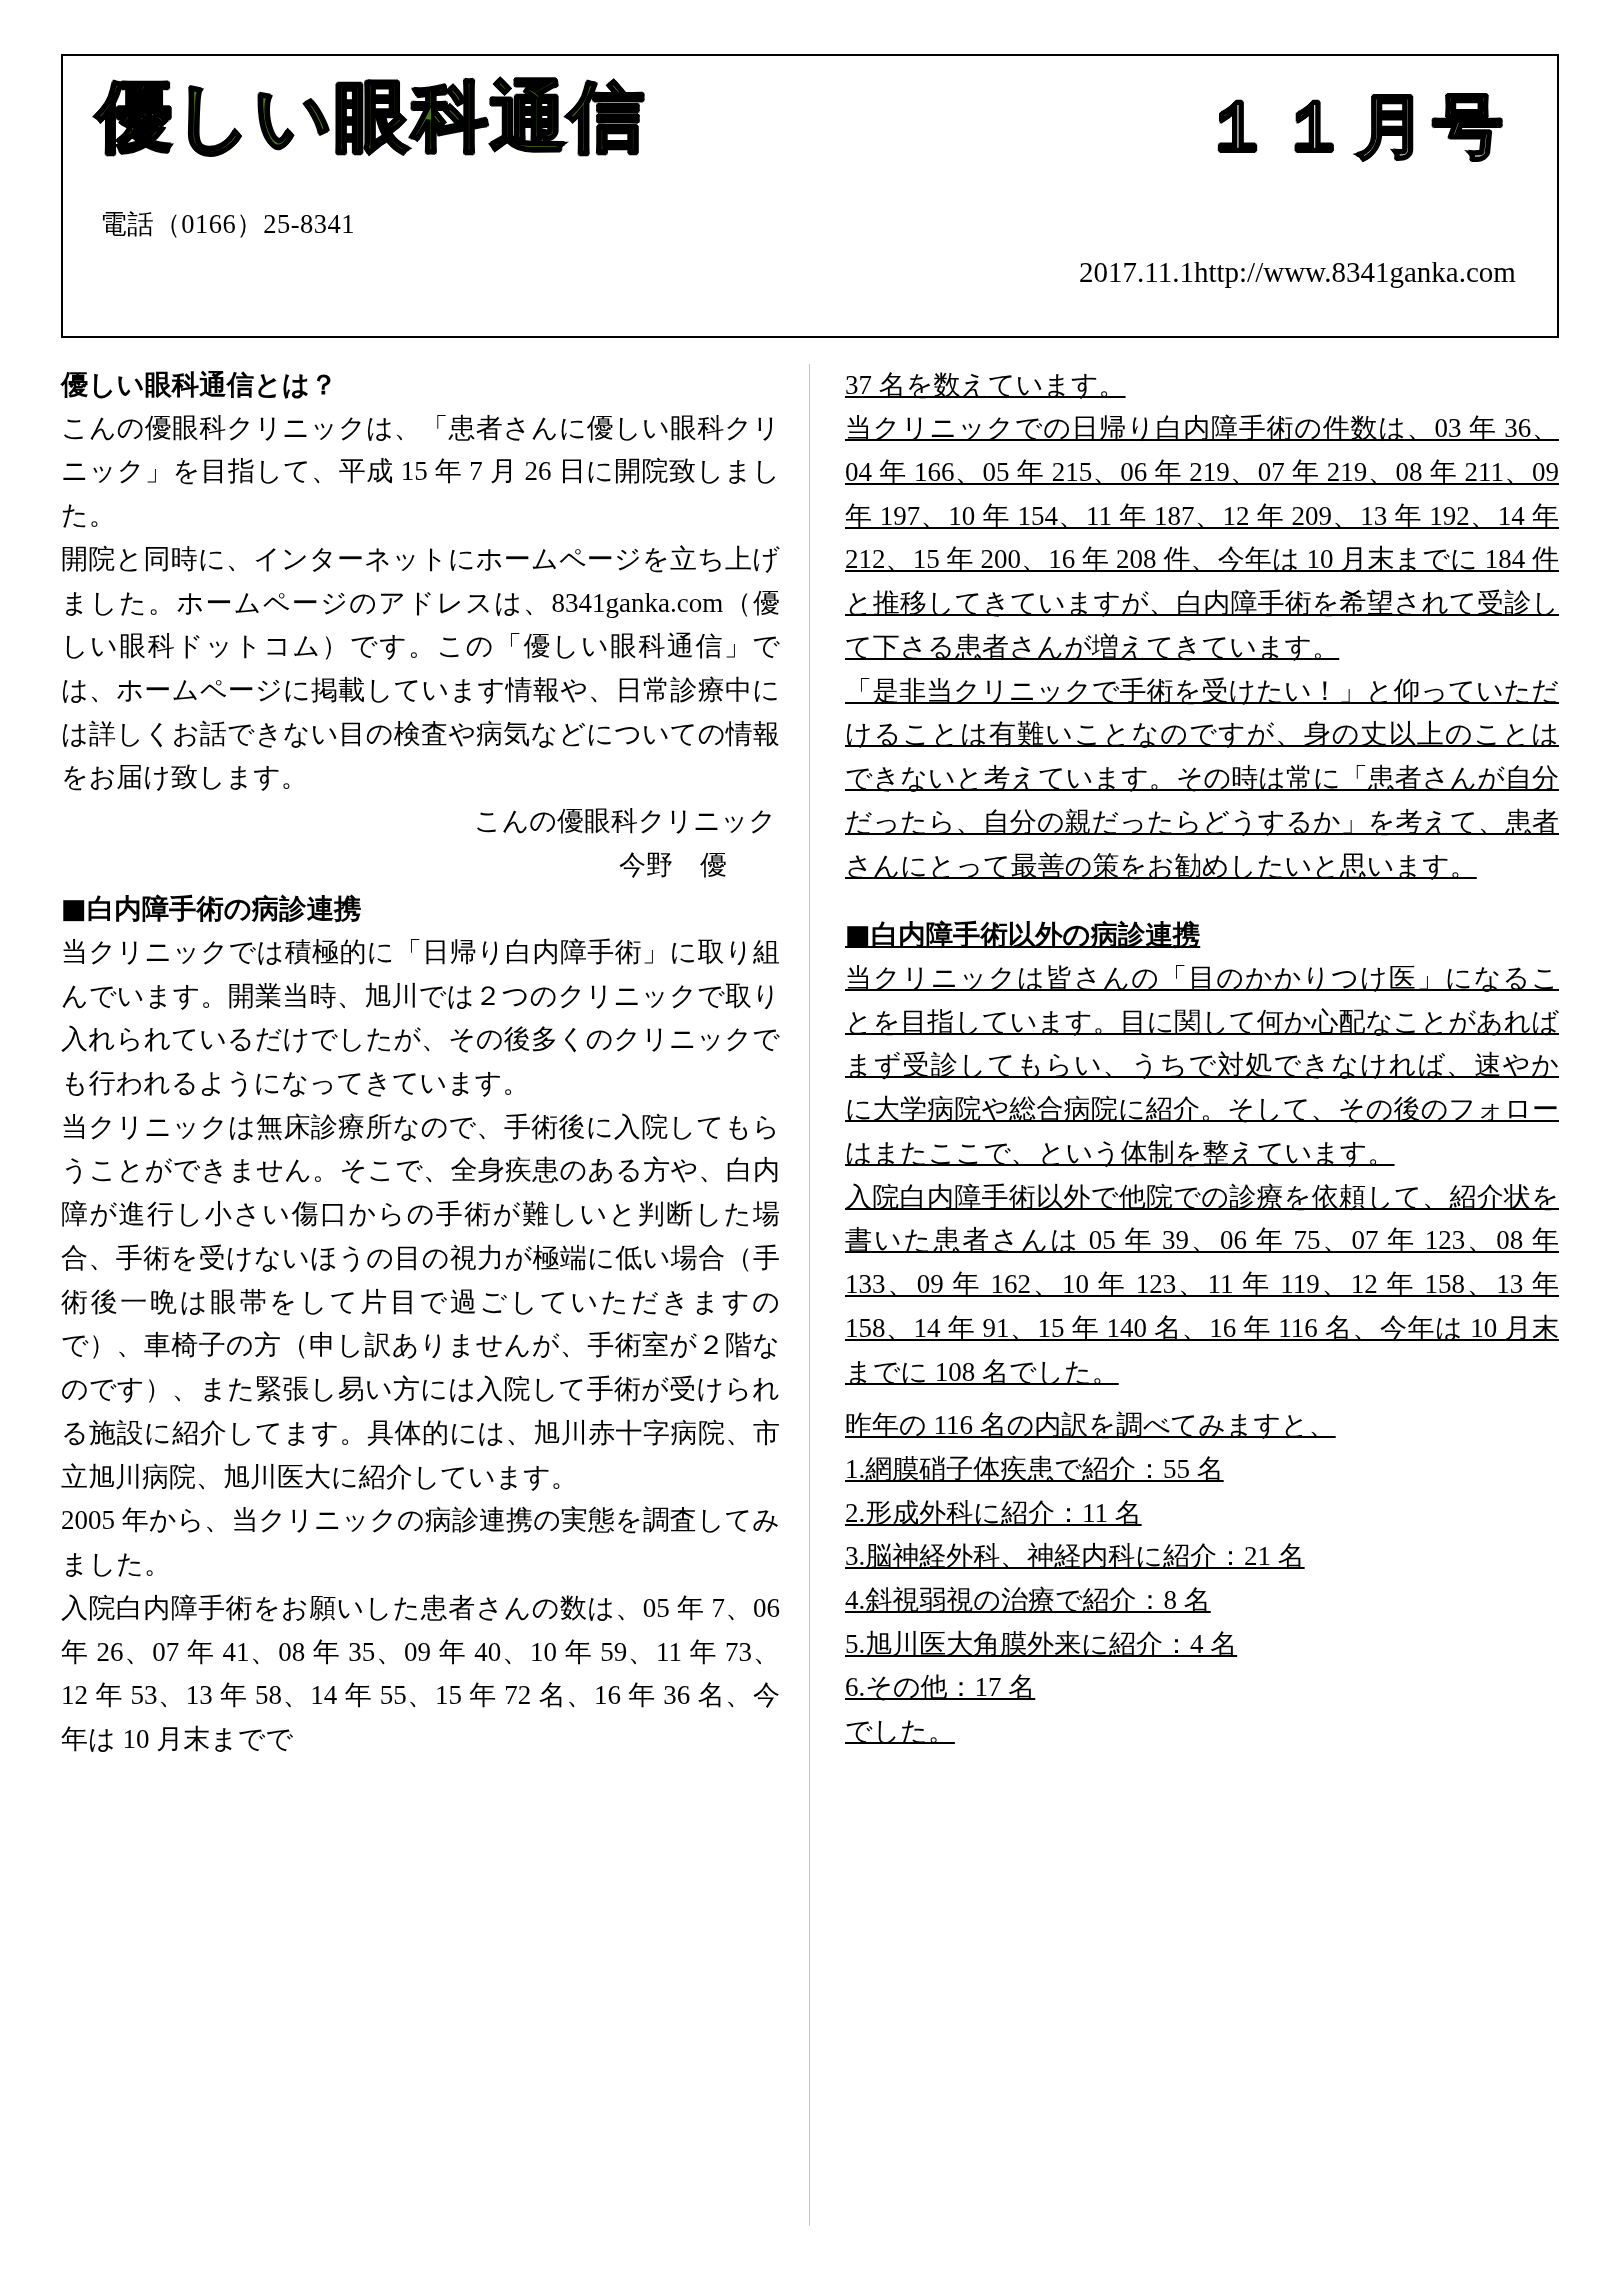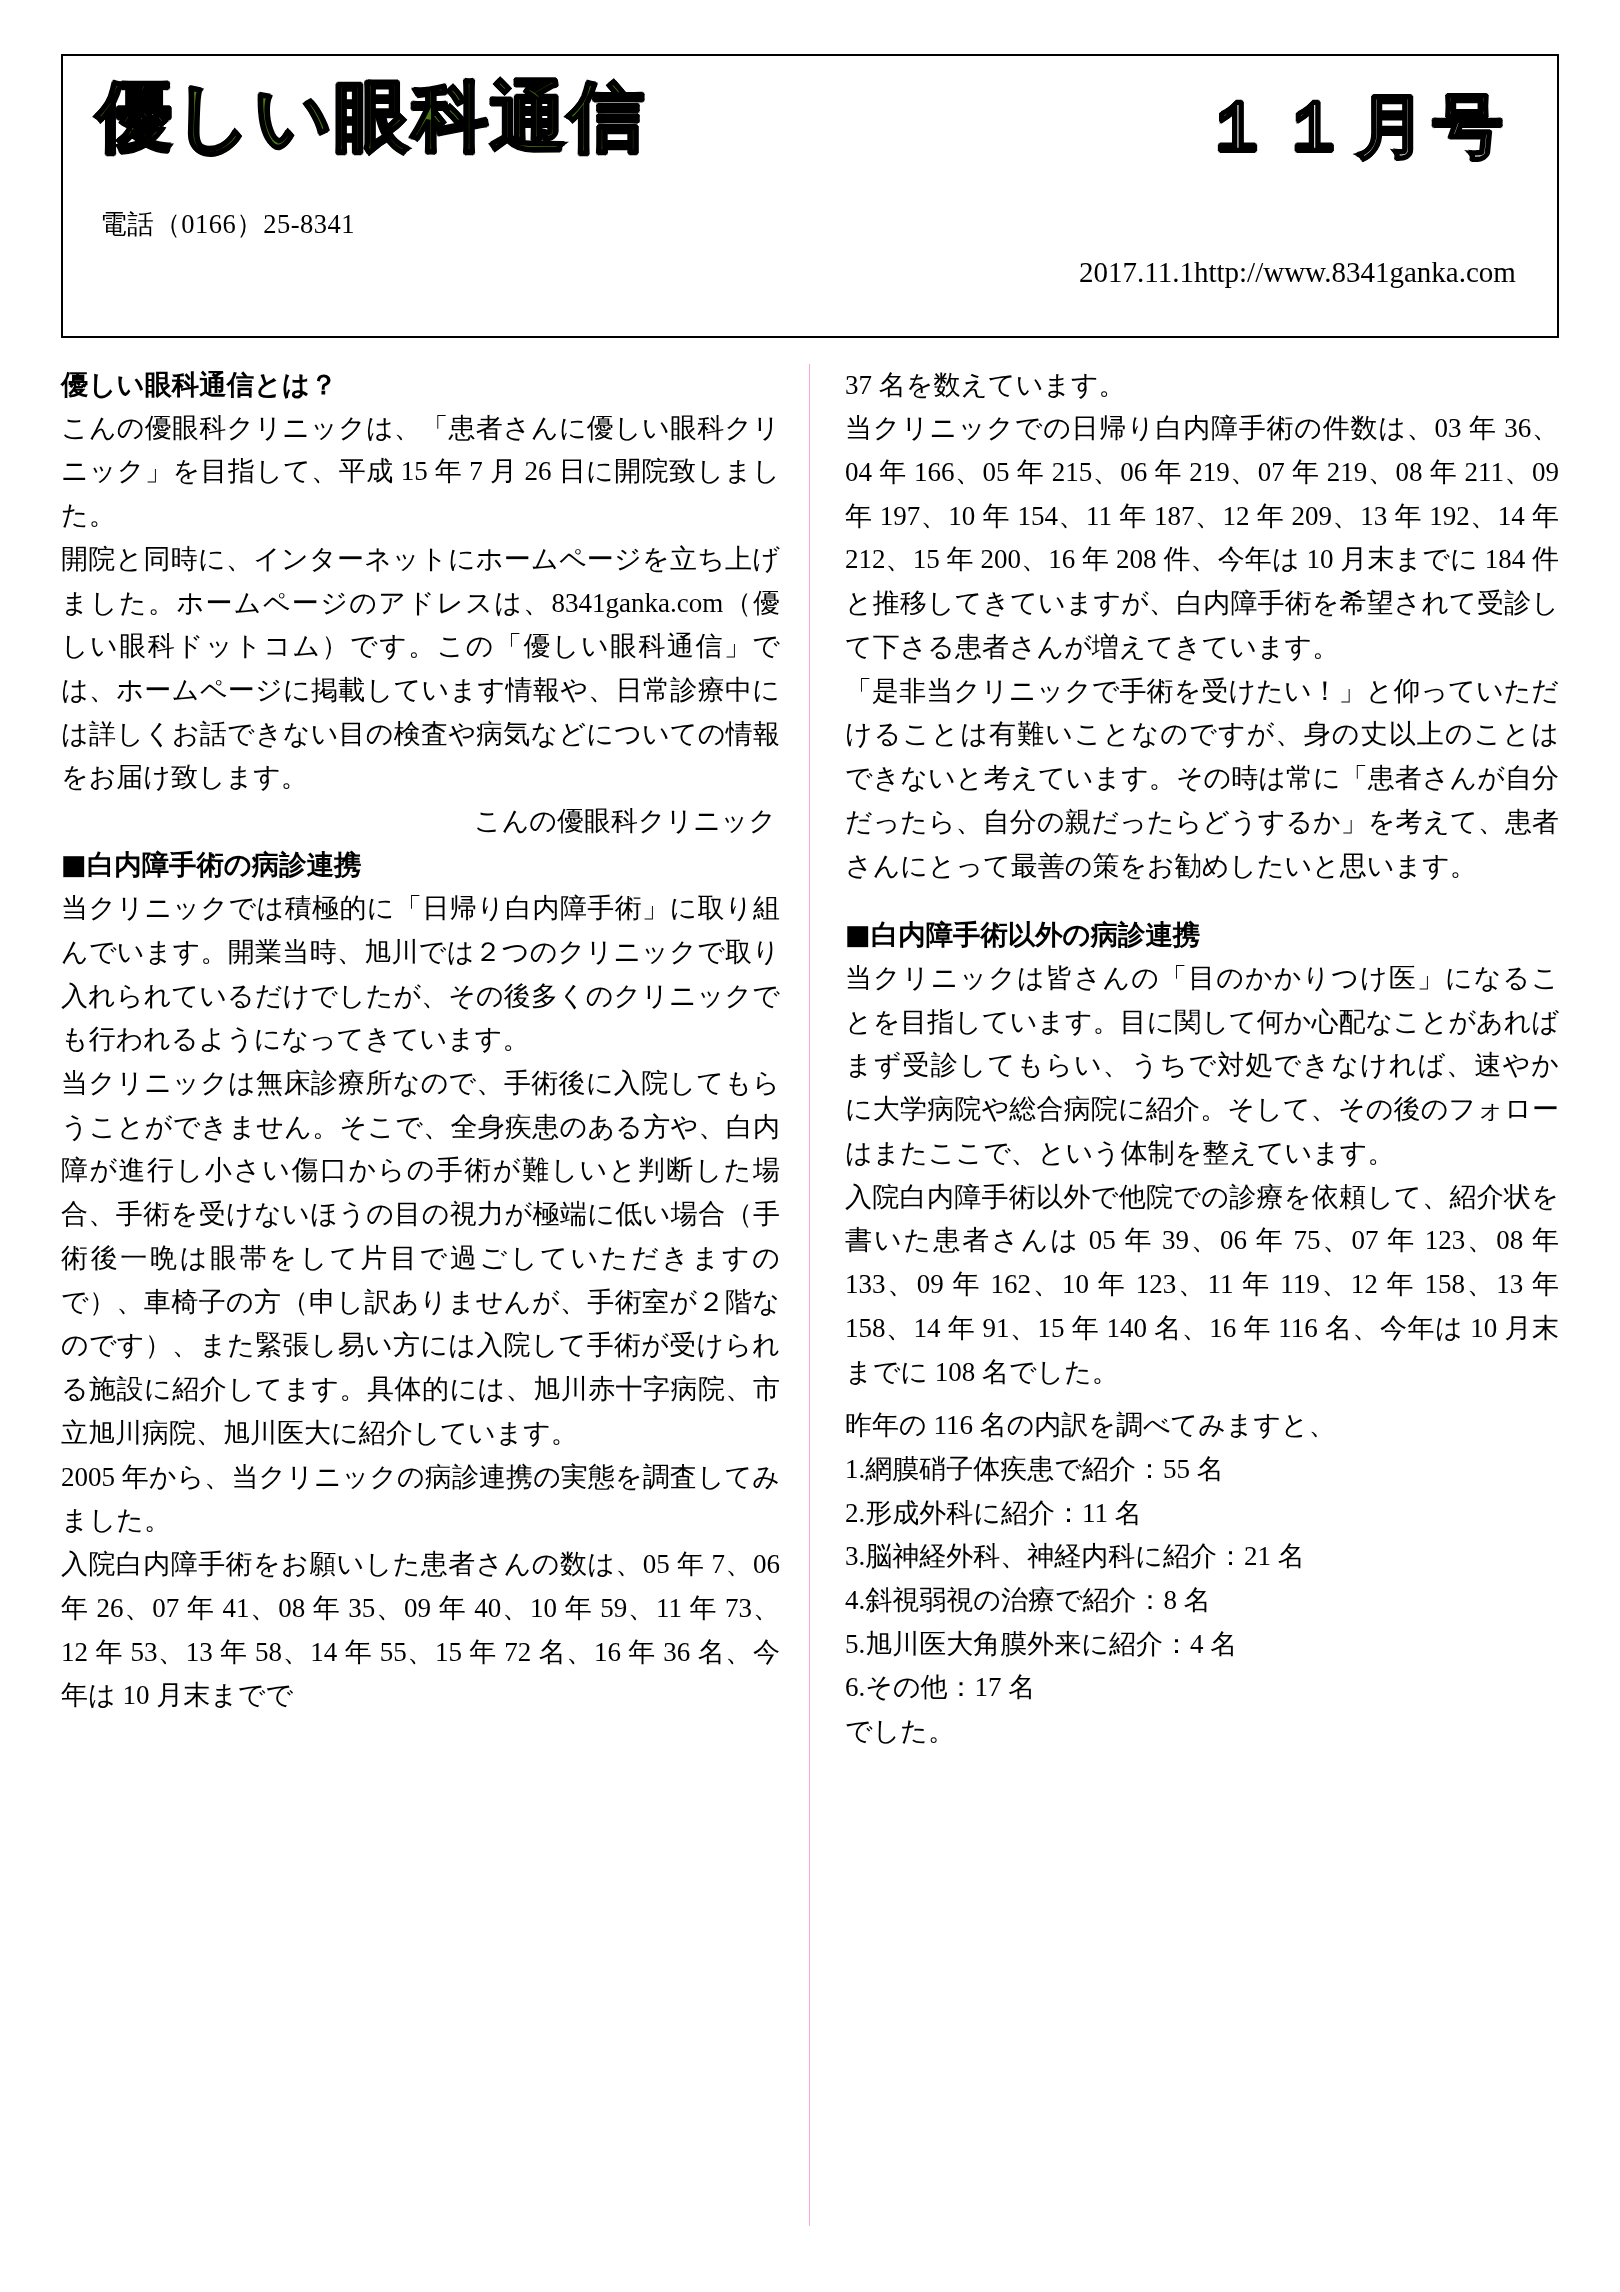--- a/index.html
+++ b/index.html
@@ -101,20 +101,21 @@
     box-sizing: border-box;
     font-size: 27px;
     line-height: 1.62;
   }
   .col-left {
     padding-right: 29px;
     border-right: 1px solid #f9a8d4;
   }
   .col-right {
     padding-left: 35px;
+    text-decoration: underline;
   }
   h2.section {
     font-family: "DejaVu Sans", "Liberation Sans", sans-serif;
     font-size: 27.4px;
     font-weight: bold;
     margin: 0 0 2px 0;
     line-height: 1.5;
   }
   p.para {
     margin: 0;
@@ -156,20 +157,21 @@
     </div>
   </div>
 
   <div class="columns">
 
     <div class="col col-left">
       <h2 class="section">優しい眼科通信とは？</h2>
       <p class="para">こんの優眼科クリニックは、「患者さんに優しい眼科クリニック」を目指して、平成 15 年 7 月 26 日に開院致しました。</p>
       <p class="para">開院と同時に、インターネットにホームページを立ち上げました。ホームページのアドレスは、8341ganka.com（優しい眼科ドットコム）です。この「優しい眼科通信」では、ホームページに掲載しています情報や、日常診療中には詳しくお話できない目の検査や病気などについての情報をお届け致します。</p>
       <p class="signature">こんの優眼科クリニック</p>
+      <p class="signature2">今野　優</p>
       <h2 class="section">■白内障手術の病診連携</h2>
       <p class="para">当クリニックでは積極的に「日帰り白内障手術」に取り組んでいます。開業当時、旭川では２つのクリニックで取り入れられているだけでしたが、その後多くのクリニックでも行われるようになってきています。</p>
       <p class="para">当クリニックは無床診療所なので、手術後に入院してもらうことができません。そこで、全身疾患のある方や、白内障が進行し小さい傷口からの手術が難しいと判断した場合、手術を受けないほうの目の視力が極端に低い場合（手術後一晩は眼帯をして片目で過ごしていただきますので）、車椅子の方（申し訳ありませんが、手術室が２階なのです）、また緊張し易い方には入院して手術が受けられる施設に紹介してます。具体的には、旭川赤十字病院、市立旭川病院、旭川医大に紹介しています。</p>
       <p class="para">2005 年から、当クリニックの病診連携の実態を調査してみました。</p>
       <p class="para">入院白内障手術をお願いした患者さんの数は、05 年 7、06 年 26、07 年 41、08 年 35、09 年 40、10 年 59、11 年 73、12 年 53、13 年 58、14 年 55、15 年 72 名、16 年 36 名、今年は 10 月末までで</p>
     </div>
 
     <div class="col col-right">
       <p class="para">37 名を数えています。</p>
       <p class="para">当クリニックでの日帰り白内障手術の件数は、03 年 36、04 年 166、05 年 215、06 年 219、07 年 219、08 年 211、09 年 197、10 年 154、11 年 187、12 年 209、13 年 192、14 年 212、15 年 200、16 年 208 件、今年は 10 月末までに 184 件と推移してきていますが、白内障手術を希望されて受診して下さる患者さんが増えてきています。</p>

